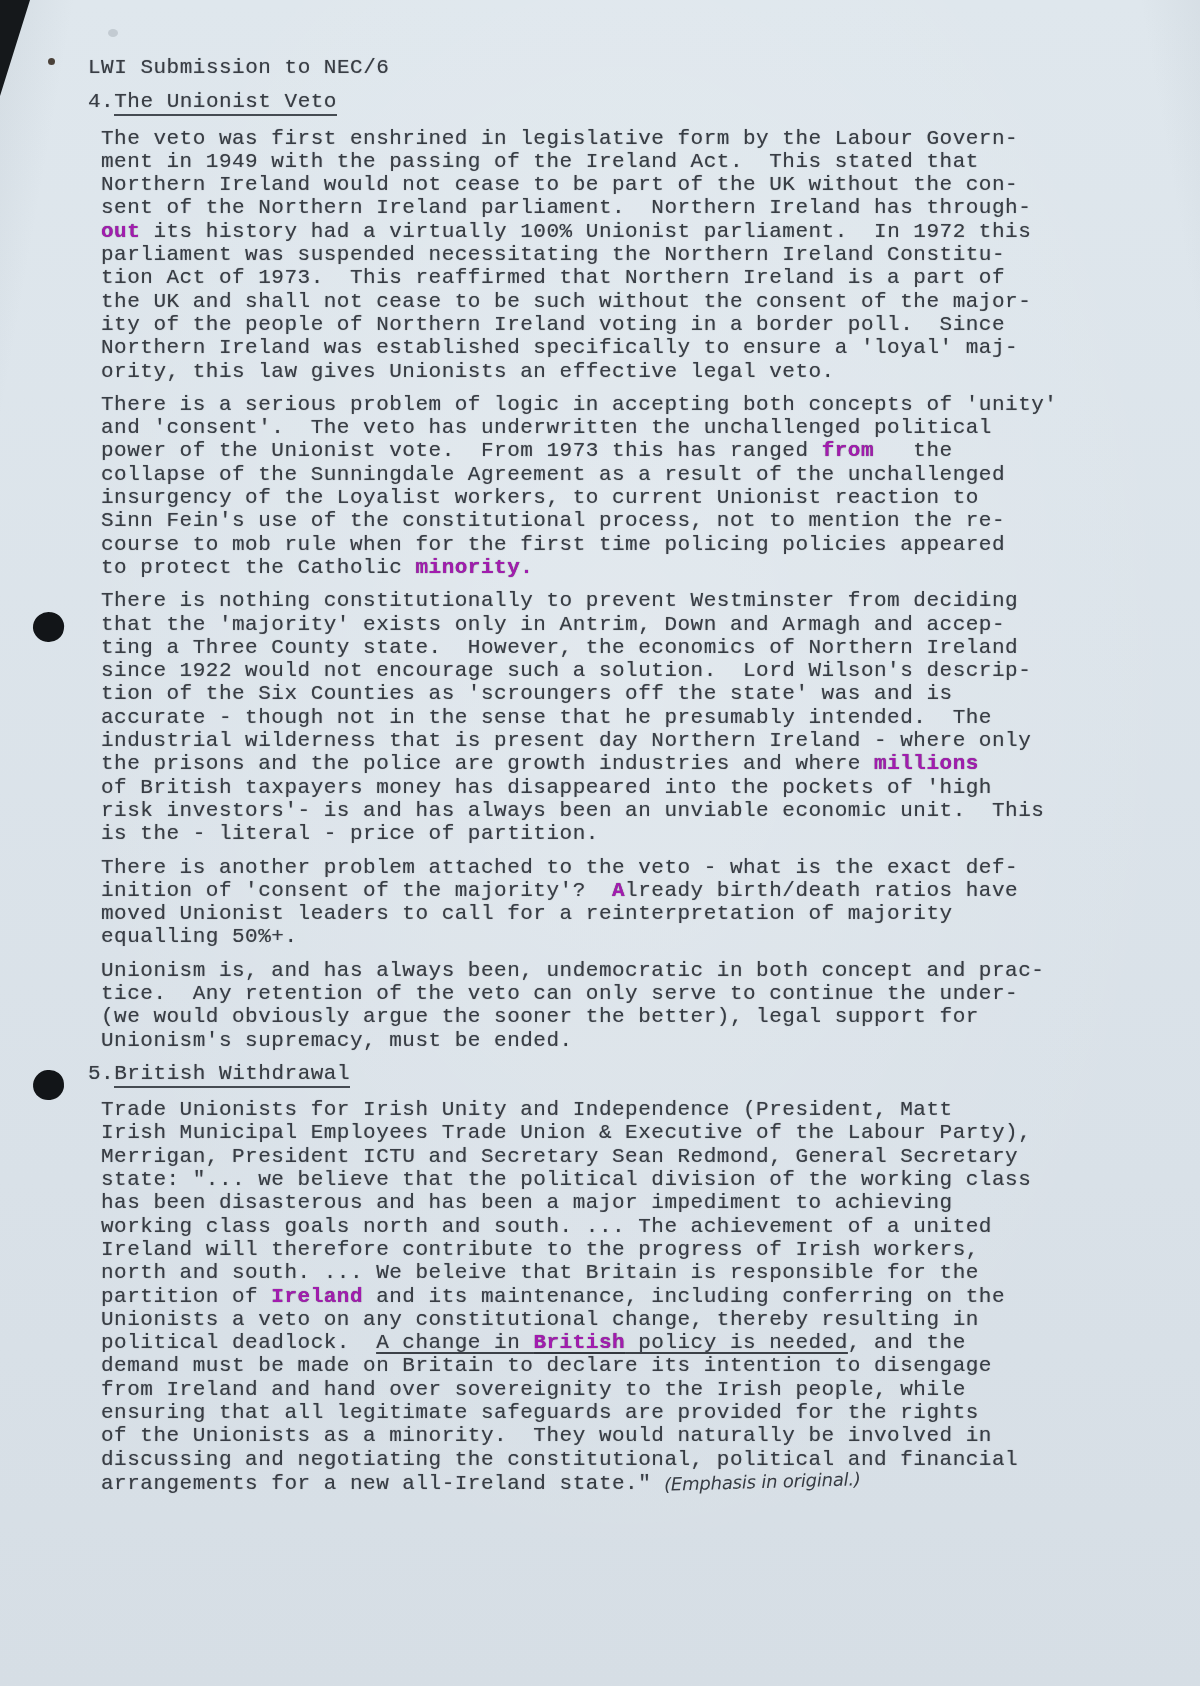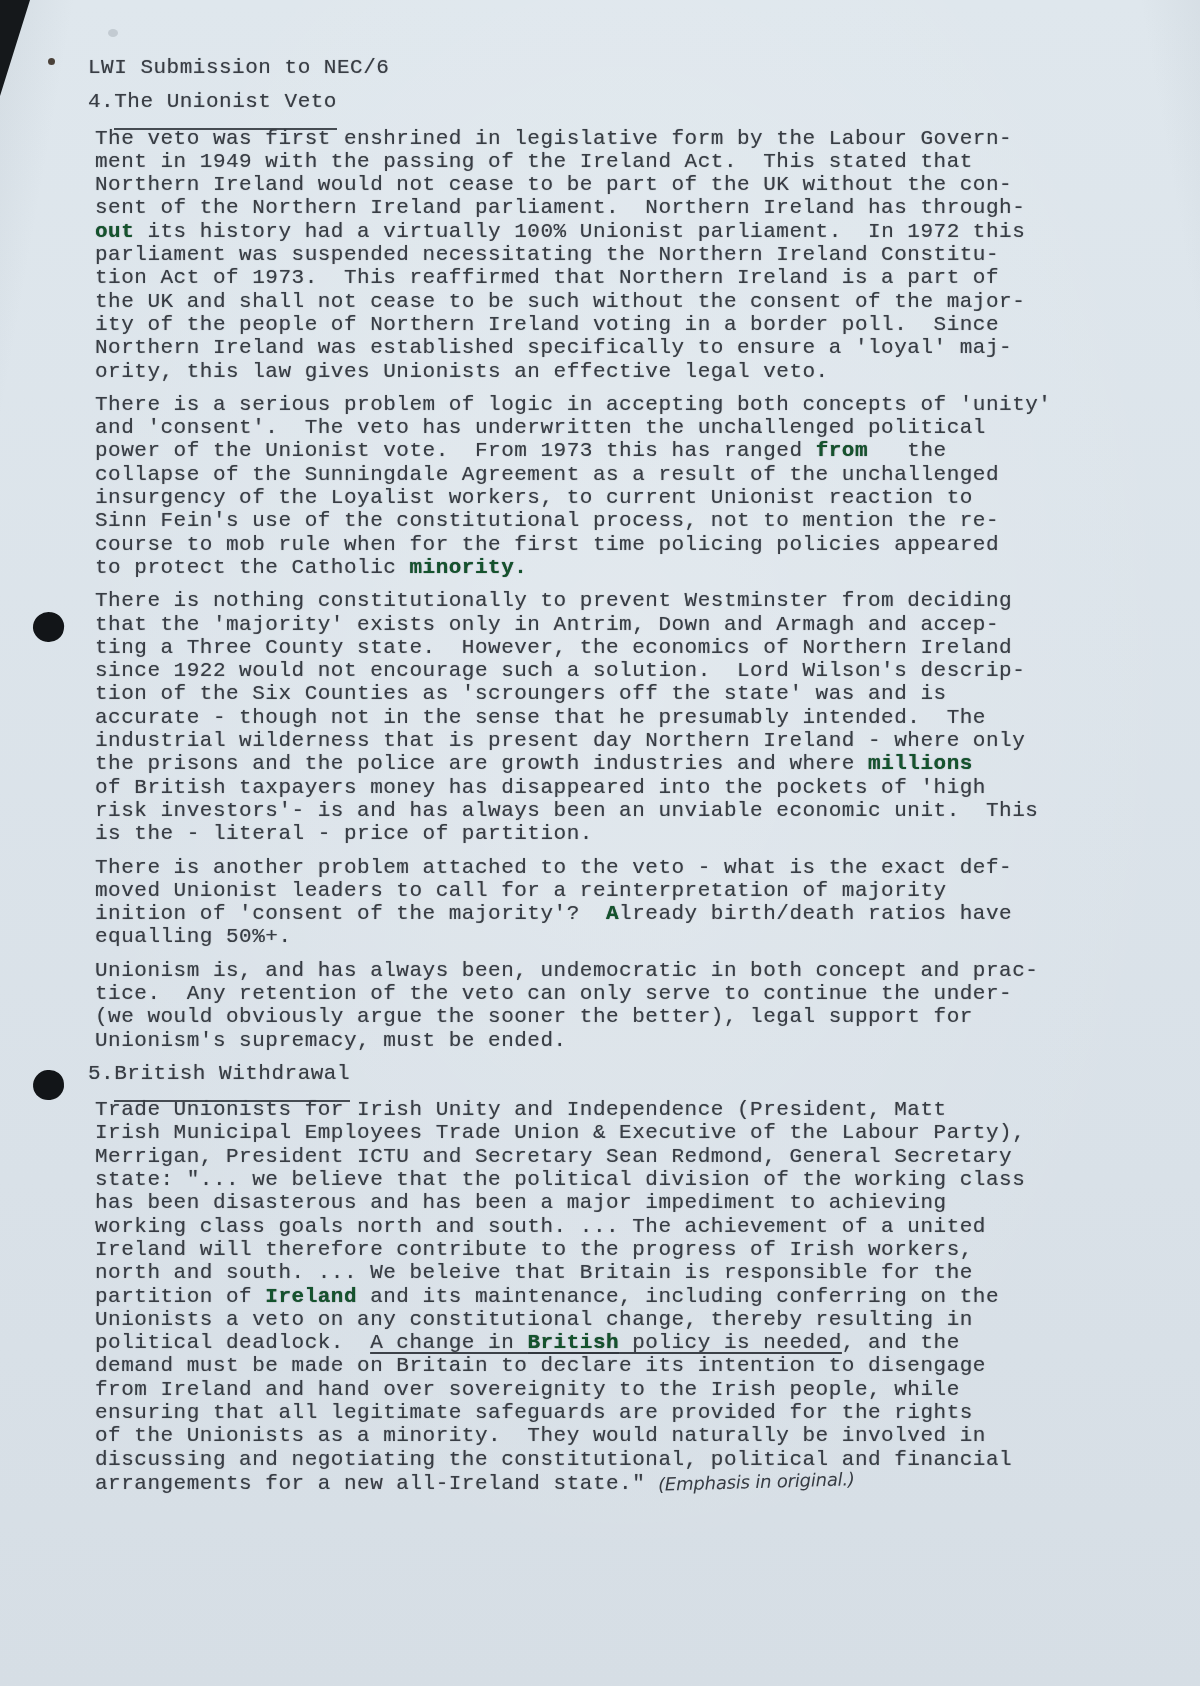--- a/index.html
+++ b/index.html
@@ -18,26 +18,26 @@
   }
   .doc{
     position:absolute;left:88px;top:56px;width:1030px;
     color:#383d44;font-size:21px;line-height:23.3px;letter-spacing:0.5px;
     text-shadow:0 0 1px rgba(56,61,68,0.55);
   }
   .meta{margin:0 0 11px 0;white-space:pre;}
   .heading{margin:0 0 13px 0;white-space:pre;}
   .heading .title{
     border-bottom:2.5px solid rgba(48,53,60,0.88);
-    padding-bottom:15px;
+    padding-bottom:1px;
     margin-top:21px;
   }
-  .para{margin:0 0 10px 7px;}
+  .para{margin:0 0 10px 13px;}
   .line{white-space:pre;}
-  .bold{font-weight:bold;color:#14532d;text-shadow:0 0 1px rgba(36,40,46,0.85);}
+  .bold{font-weight:bold;color:#a21caf;text-shadow:0 0 1px rgba(36,40,46,0.85);}
   .underline{
     text-decoration:underline;
     text-decoration-thickness:2px;
     text-underline-offset:4px;
     text-decoration-color:rgba(48,53,60,0.85);
     text-align:center;
   }
   .hand{
     font-family:"DejaVu Sans",sans-serif;font-style:italic;
     font-size:18px;letter-spacing:-0.2px;display:inline-block;
@@ -103,22 +103,22 @@
         <div class="line"><span>tion of the Six Counties as 'scroungers off the state' was and is</span></div>
         <div class="line"><span>accurate - though not in the sense that he presumably intended.  The</span></div>
         <div class="line"><span>industrial wilderness that is present day Northern Ireland - where only</span></div>
         <div class="line"><span>the prisons and the police are growth industries and where </span><span class="bold">millions</span></div>
         <div class="line"><span>of British taxpayers money has disappeared into the pockets of 'high</span></div>
         <div class="line"><span>risk investors'- is and has always been an unviable economic unit.  This</span></div>
         <div class="line"><span>is the - literal - price of partition.</span></div>
       </div>
       <div class="para">
         <div class="line"><span>There is another problem attached to the veto - what is the exact def-</span></div>
+        <div class="line"><span>inition of 'consent of the majority'?  </span><span class="bold">A</span><span>lready birth/death ratios have</span></div>
         <div class="line"><span>moved Unionist leaders to call for a reinterpretation of majority</span></div>
-        <div class="line"><span>inition of 'consent of the majority'?  </span><span class="bold">A</span><span>lready birth/death ratios have</span></div>
         <div class="line"><span>equalling 50%+.</span></div>
       </div>
       <div class="para">
         <div class="line"><span>Unionism is, and has always been, undemocratic in both concept and prac-</span></div>
         <div class="line"><span>tice.  Any retention of the veto can only serve to continue the under-</span></div>
         <div class="line"><span>(we would obviously argue the sooner the better), legal support for</span></div>
         <div class="line"><span>Unionism's supremacy, must be ended.</span></div>
       </div>
       <div class="heading"><span>5.</span><span class="title">British Withdrawal</span></div>
       <div class="para">

